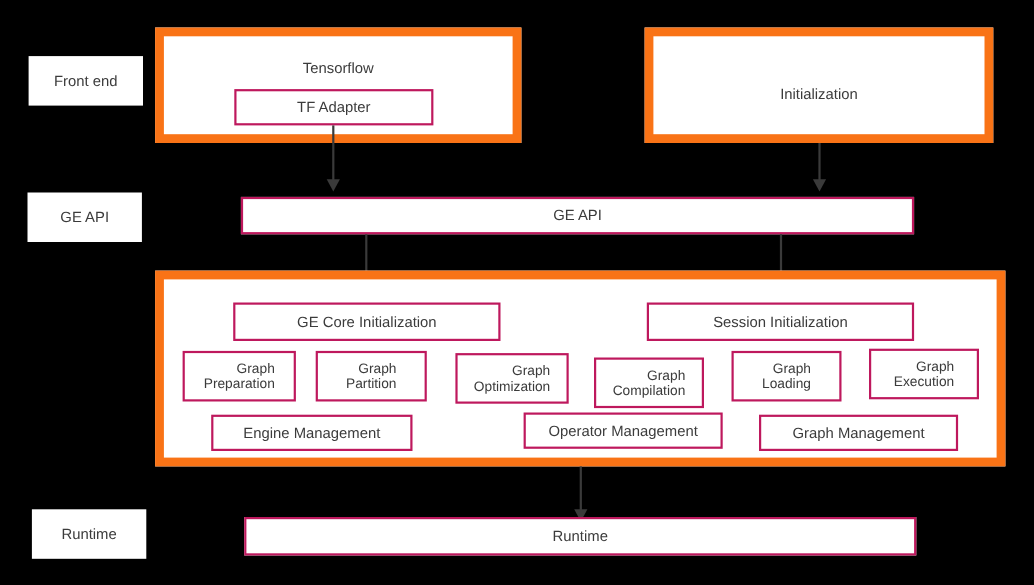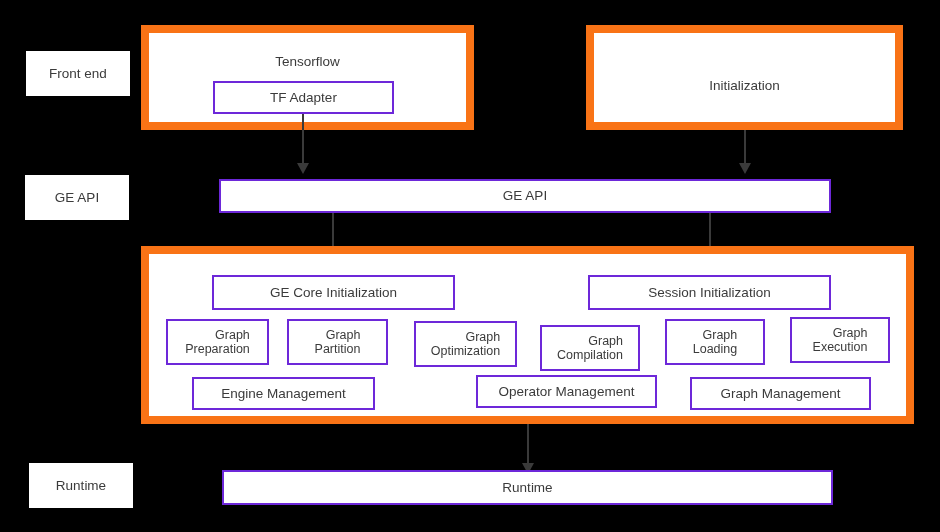--- a/index.html
+++ b/index.html
@@ -12,21 +12,21 @@
   #canvas {
     position: relative;
     width: 940px; height: 532px;
     background: #000000;
   }
 
   
   .box {
     position: absolute;
     background: #ffffff;
-    border: 2px solid #6d28d9;
+    border: 2px solid #be185d;
     color: #3b3b3b;
     display: flex;
     align-items: center;
     justify-content: center;
     text-align: center;
     line-height: 1.15;
     white-space: pre-line;
   }
   .plain {
     border: none;

